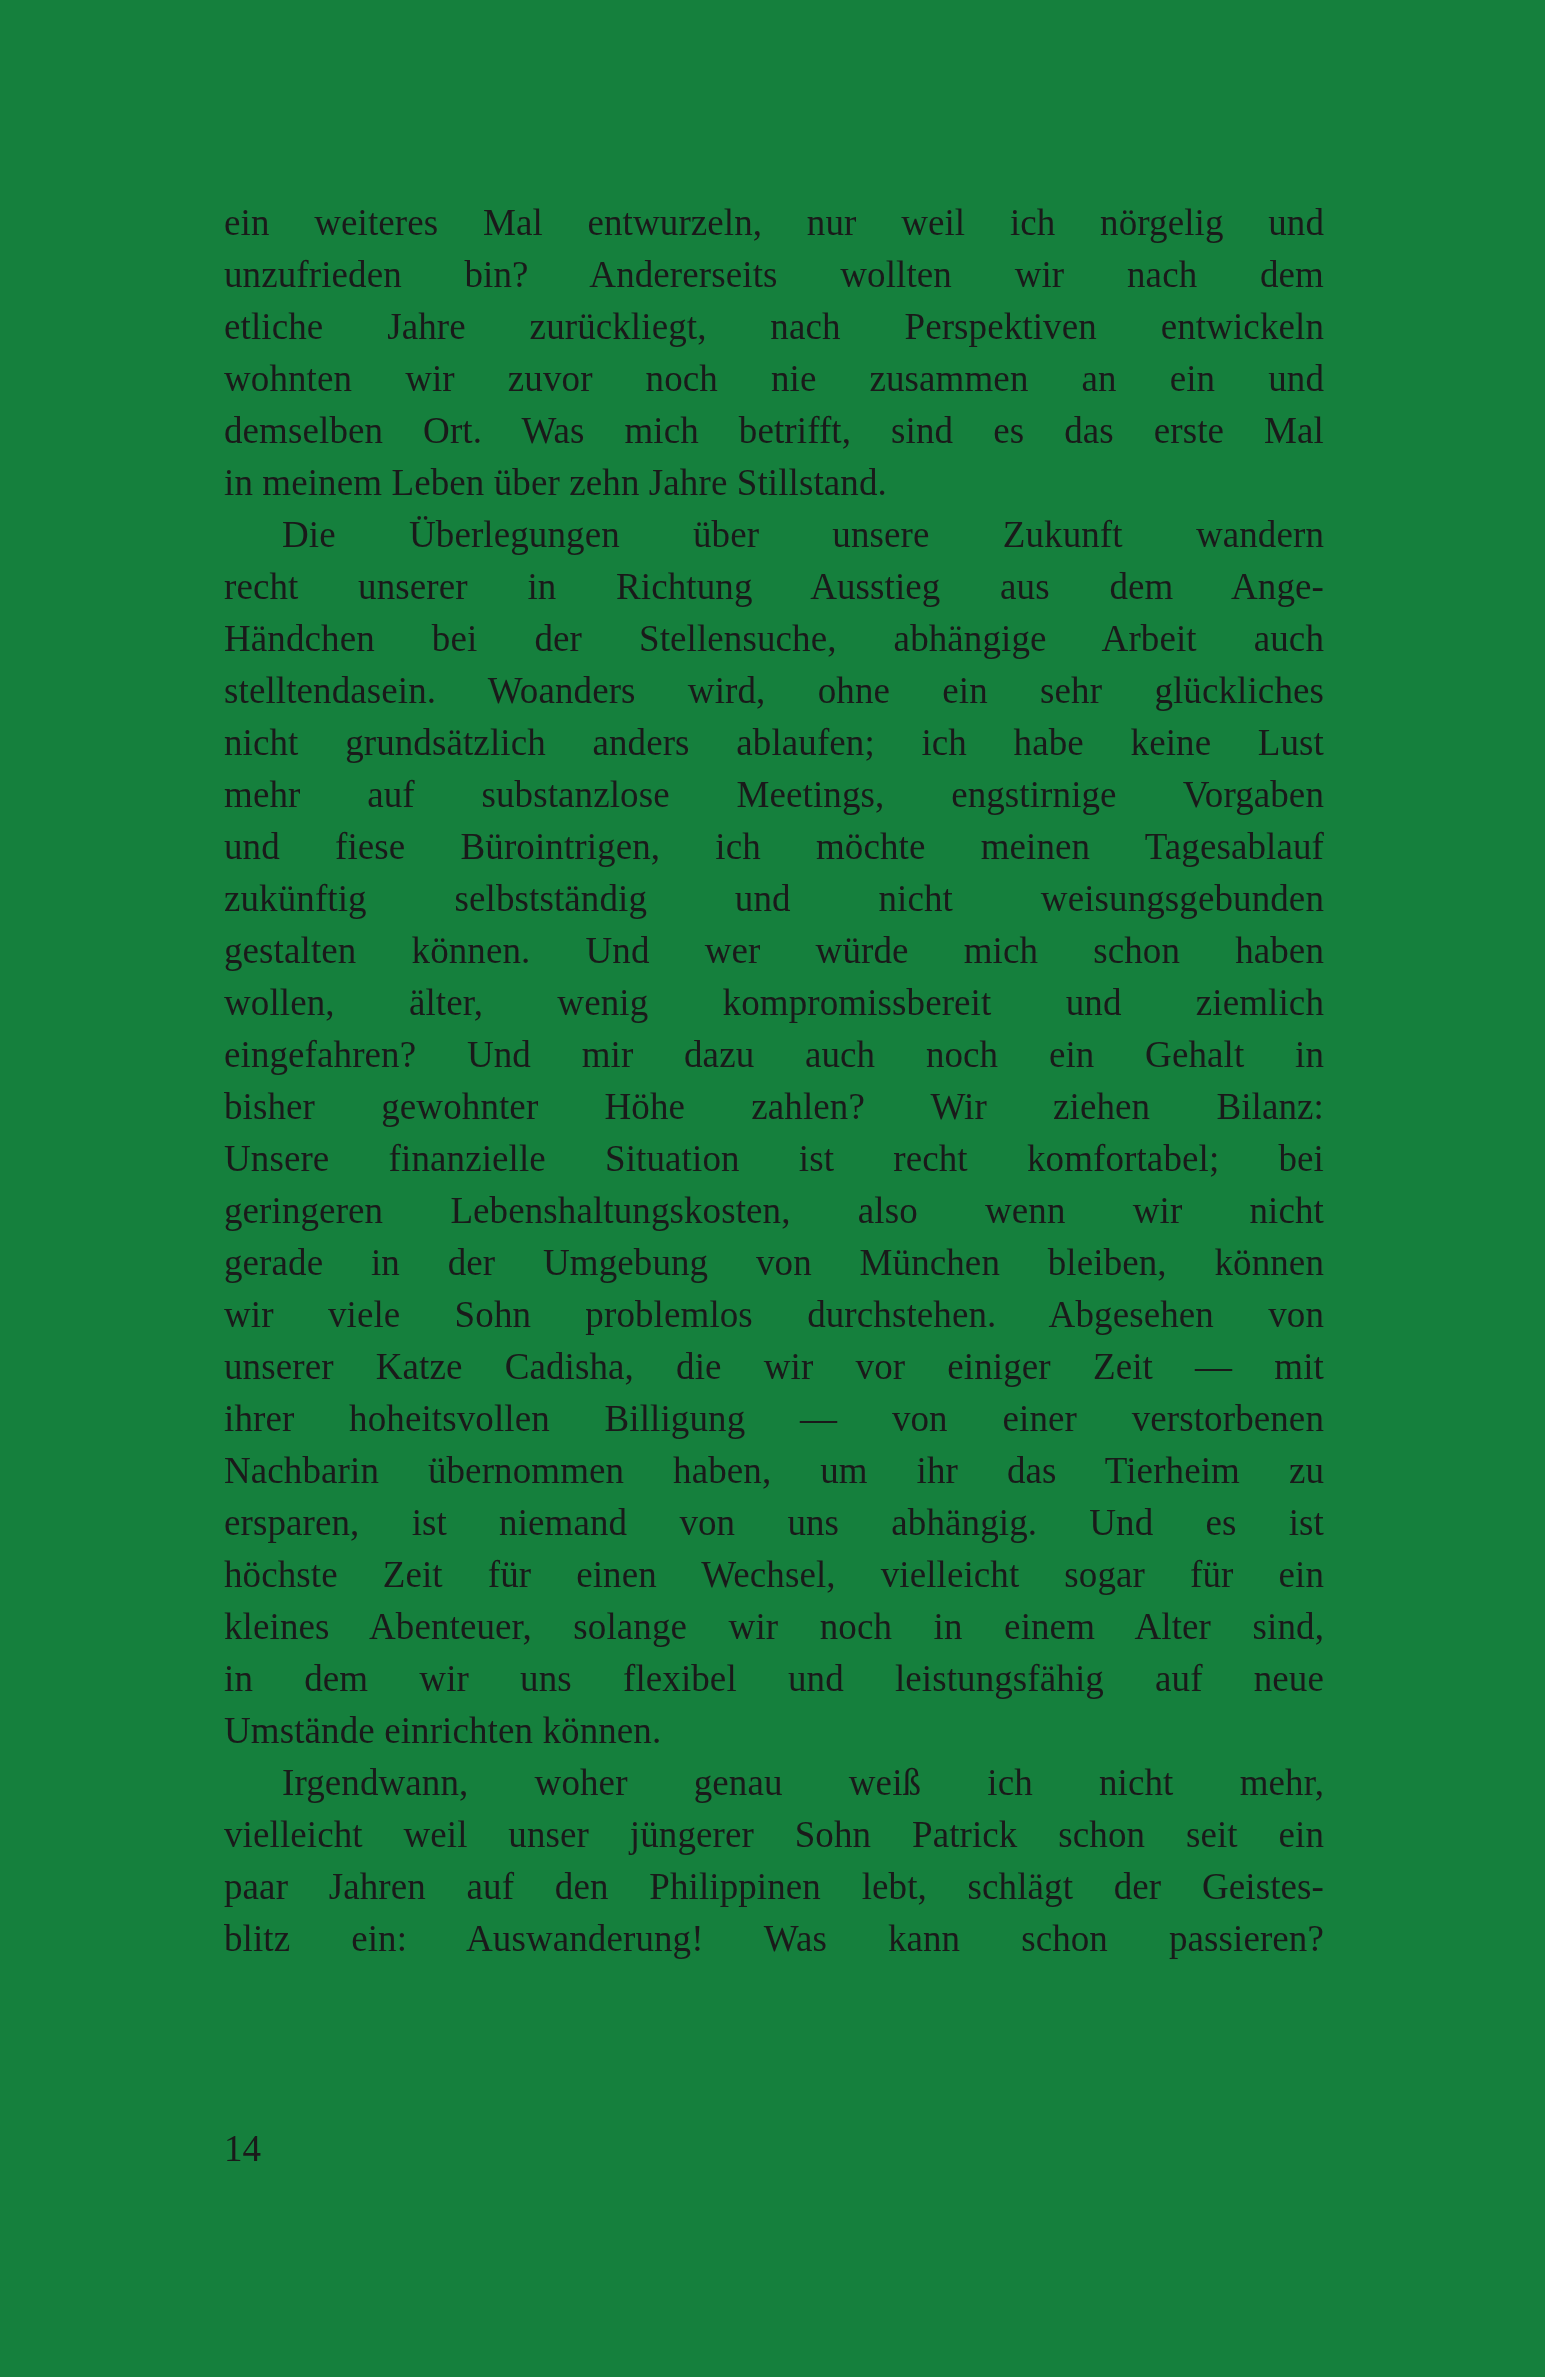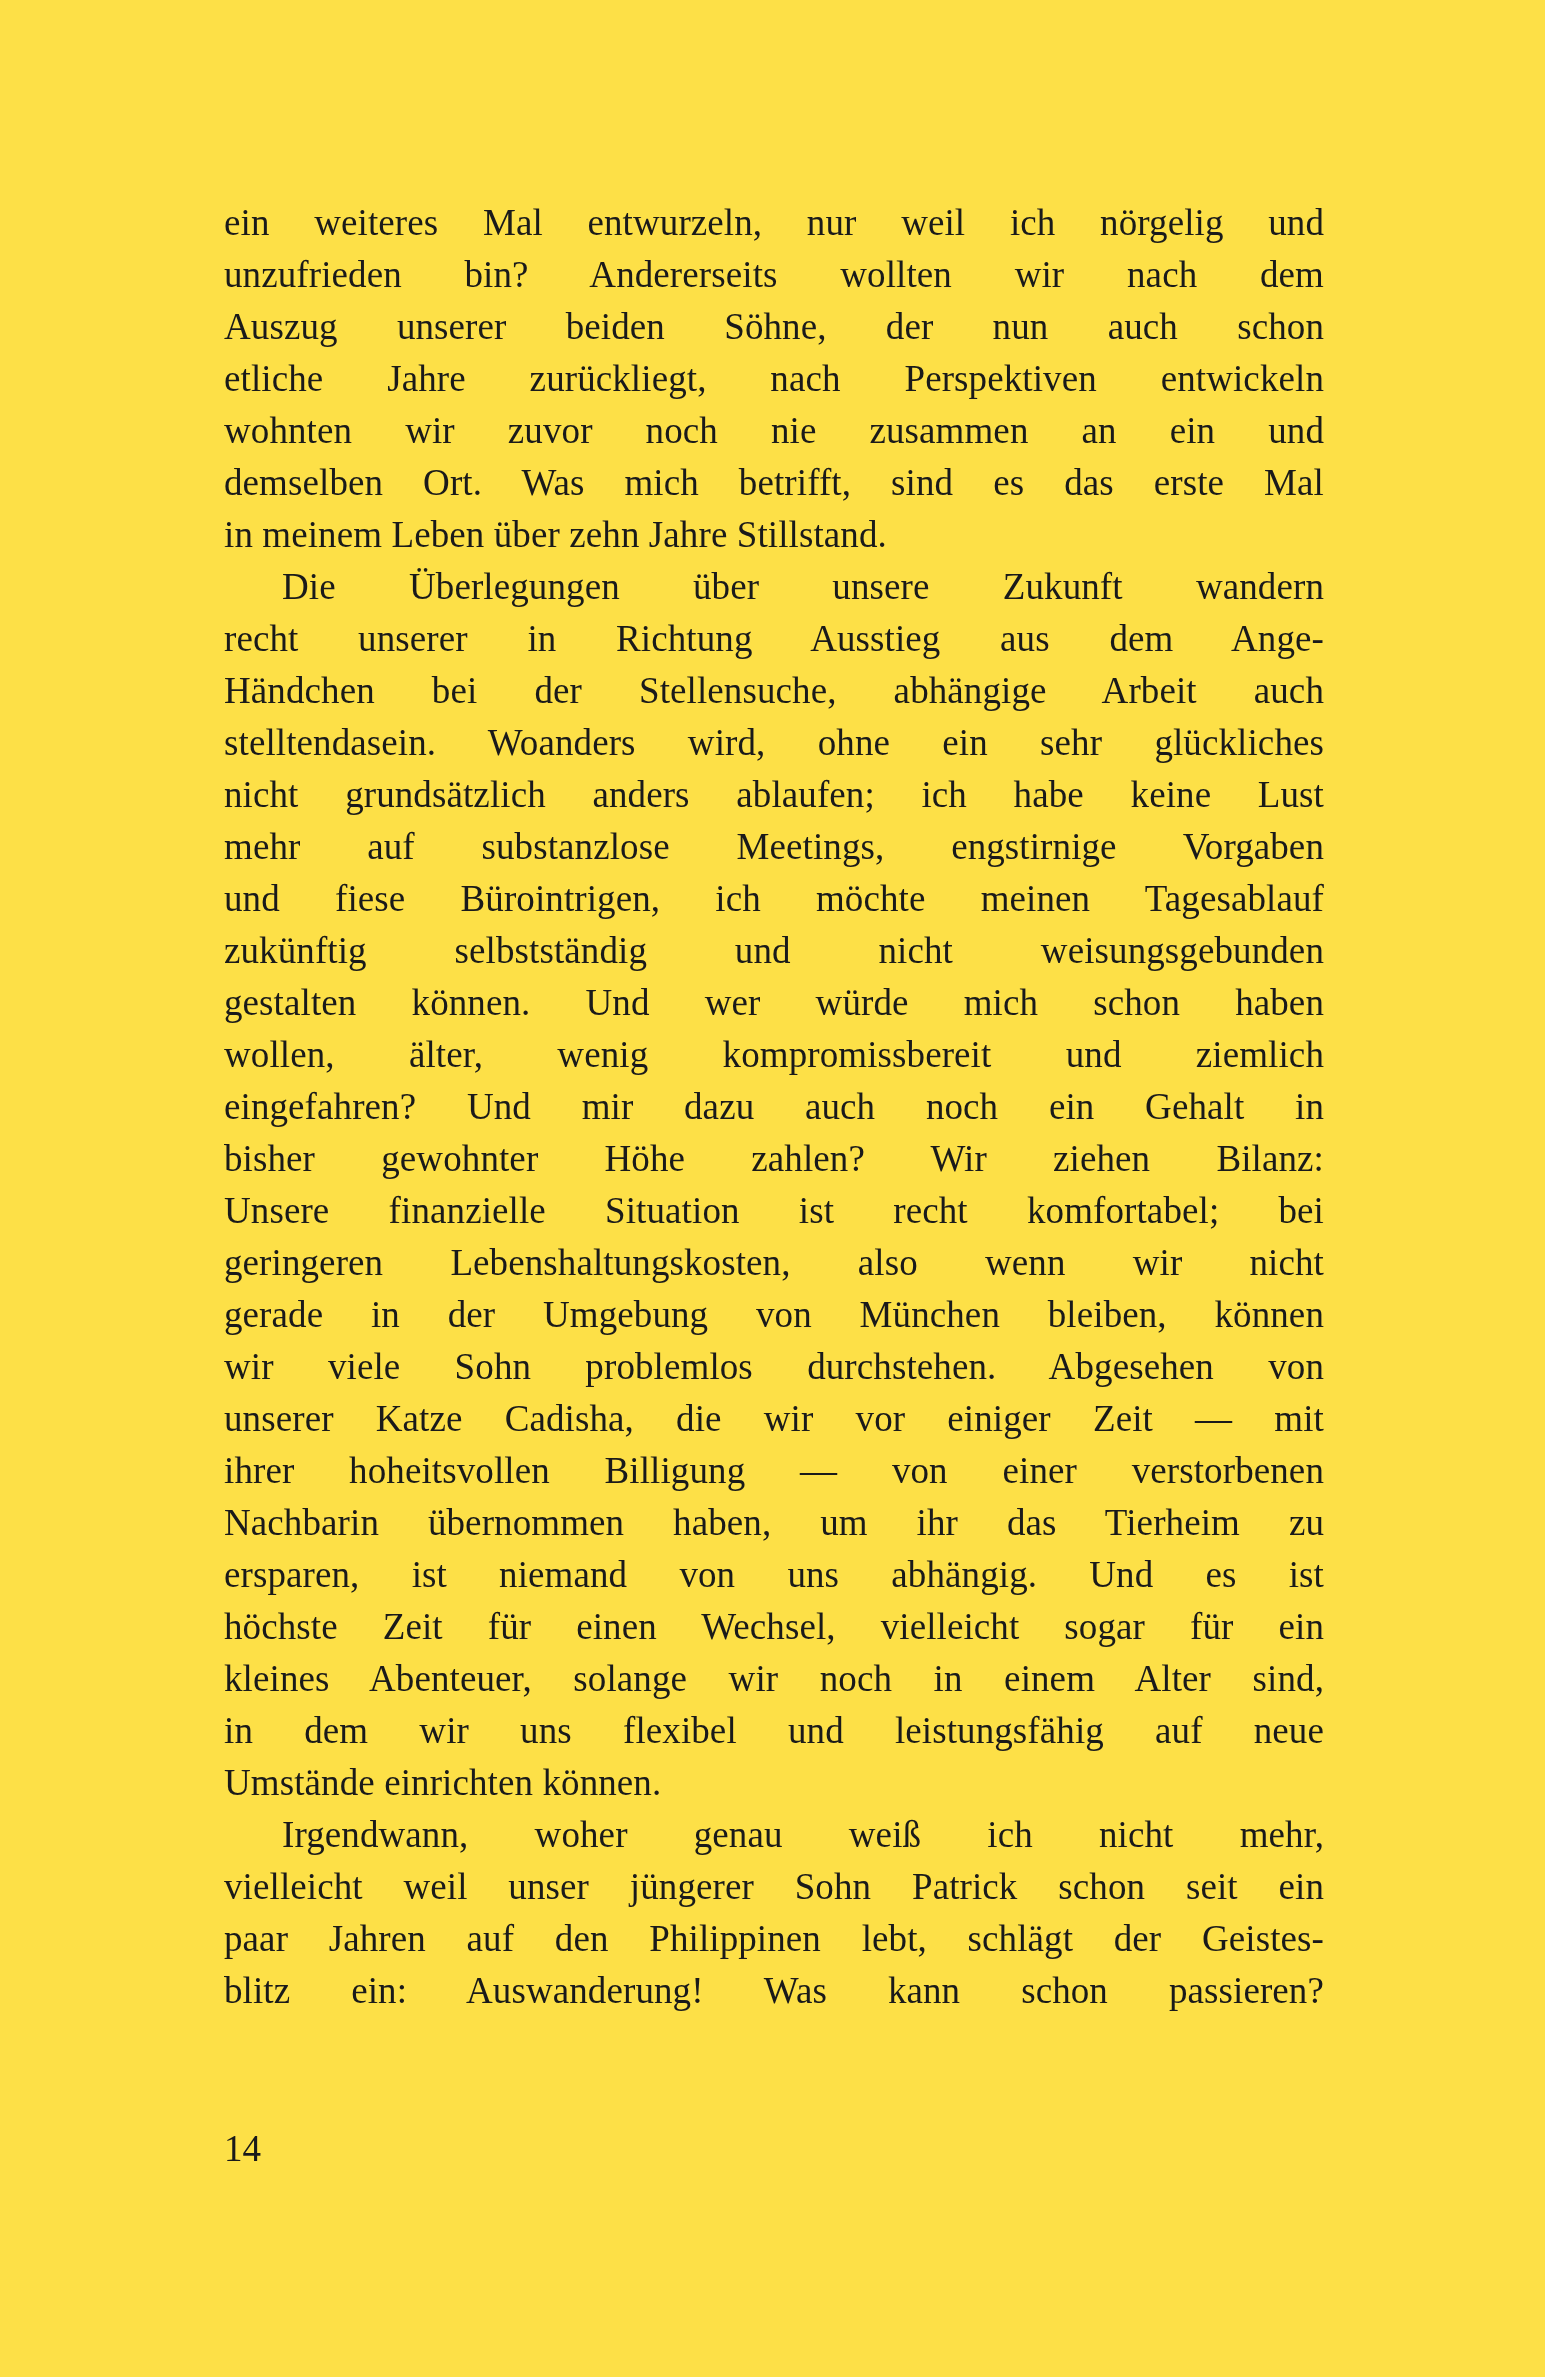--- a/index.html
+++ b/index.html
@@ -4,21 +4,21 @@
 <style>
   html, body {
     margin: 0;
     padding: 0;
     background: #ffffff;
   }
   .page {
     position: relative;
     width: 1546px;
     height: 2377px;
-    background: #fde047;
+    background: #15803d;
     overflow: hidden;
     font-family: "Liberation Serif", "DejaVu Serif", serif;
     color: #1a1a1a;
   }
   .textblock {
     position: absolute;
     left: 224px;
     top: 197px;
     width: 1100px;
   }
@@ -50,21 +50,20 @@
     margin-top: 11px;
   }
 </style>
 </head>
 <body>
 
 <div class="page">
   <div class="textblock">
     <div class="line">ein weiteres Mal entwurzeln, nur weil ich nörgelig und</div>
     <div class="line">unzufrieden bin? Andererseits wollten wir nach dem</div>
-    <div class="line">Auszug unserer beiden Söhne, der nun auch schon</div>
     <div class="line">etliche Jahre zurückliegt, nach Perspektiven entwickeln</div>
     <div class="line">wohnten wir zuvor noch nie zusammen an ein und</div>
     <div class="line">demselben Ort. Was mich betrifft, sind es das erste Mal</div>
     <div class="line para-end">in meinem Leben über zehn Jahre Stillstand.</div>
     <div class="line indent">Die Überlegungen über unsere Zukunft wandern</div>
     <div class="line">recht unserer in Richtung Ausstieg aus dem Ange-</div>
     <div class="line">Händchen bei der Stellensuche, abhängige Arbeit auch</div>
     <div class="line">stelltendasein. Woanders wird, ohne ein sehr glückliches</div>
     <div class="line">nicht grundsätzlich anders ablaufen; ich habe keine Lust</div>
     <div class="line">mehr auf substanzlose Meetings, engstirnige Vorgaben</div>

